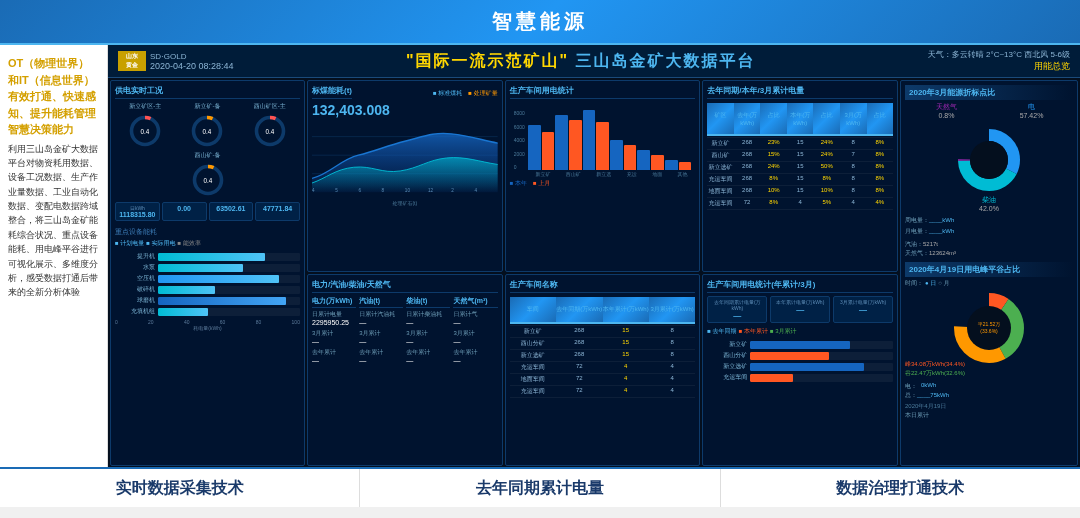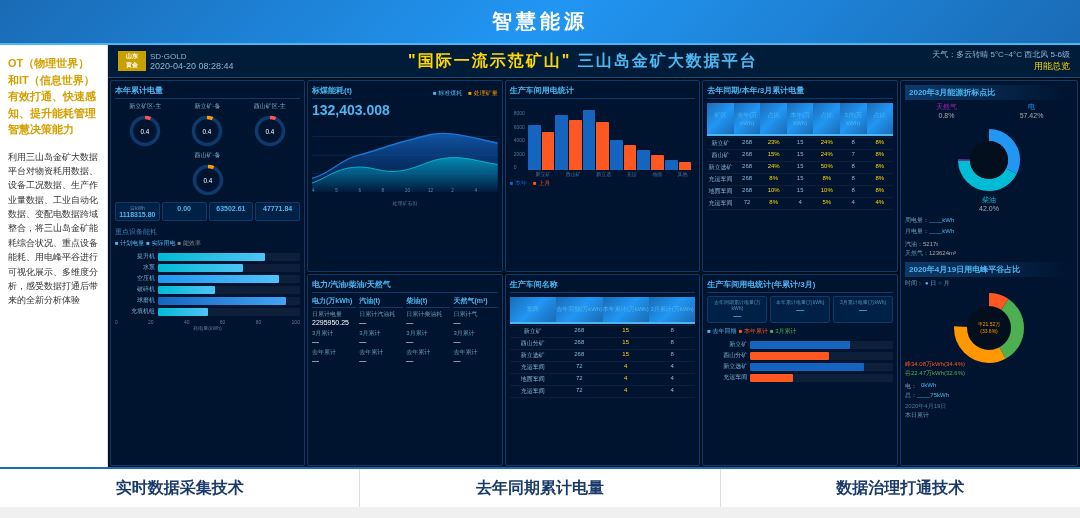--- a/index.html
+++ b/index.html
@@ -38,21 +38,21 @@
       padding: 10px 8px;
       border-right: 1px solid #ddd;
       display: flex;
       flex-direction: column;
     }
     .left-panel .highlight {
       color: #d4a000;
       font-size: 11px;
       font-weight: bold;
       line-height: 1.5;
-      margin-bottom: 12px;
+      margin-bottom: 4px;
     }
     .left-panel .body-text {
       color: #333;
       font-size: 9px;
       line-height: 1.6;
     }
 
     
     .dashboard {
       flex: 1;
@@ -296,29 +296,29 @@
       </div>
 
       <div style="text-align:center;">
         <div class="dash-title-main">
           <span class="dash-title-quote">"国际一流示范矿山"</span>
           <span style="color:#4db6f0;">三山岛金矿大数据平台</span>
         </div>
       </div>
 
       <div class="dash-weather">
-        <div>天气：多云转晴 5°C~4°C 西北风 5-6级</div>
+        <div>天气：多云转晴 2°C~13°C 西北风 5-6级</div>
         <div style="color:#ffd700;font-size:9px;text-align:right;">用能总览</div>
       </div>
     </div>
 
     <div style="display:grid; grid-template-columns: 195px 1fr 1fr 1fr 178px; grid-template-rows: 1fr 1fr; gap:2px; padding:2px; height:calc(100% - 32px);">
 
       <div class="dash-panel" style="grid-column:1; grid-row:1/3;">
-        <div class="dash-panel-title">本年累计电量</div>
+        <div class="dash-panel-title">供电实时工况</div>
 
         <div class="gauges-container">
 
           <div class="gauge-item">
             <div class="gauge-label">新立矿区-主</div>
             <svg class="gauge-circle" viewBox="0 0 40 40">
               <circle cx="20" cy="20" r="15" fill="none" stroke="#0d3a6a" stroke-width="4"></circle>
               <circle cx="20" cy="20" r="15" fill="none" stroke="#ff5252" stroke-width="4" stroke-dasharray="30 94.2" stroke-dashoffset="23.6" transform="rotate(-90 20 20)"></circle>
               <text x="20" y="23" text-anchor="middle" fill="#fff" font-size="7">0.4</text>
             </svg>

